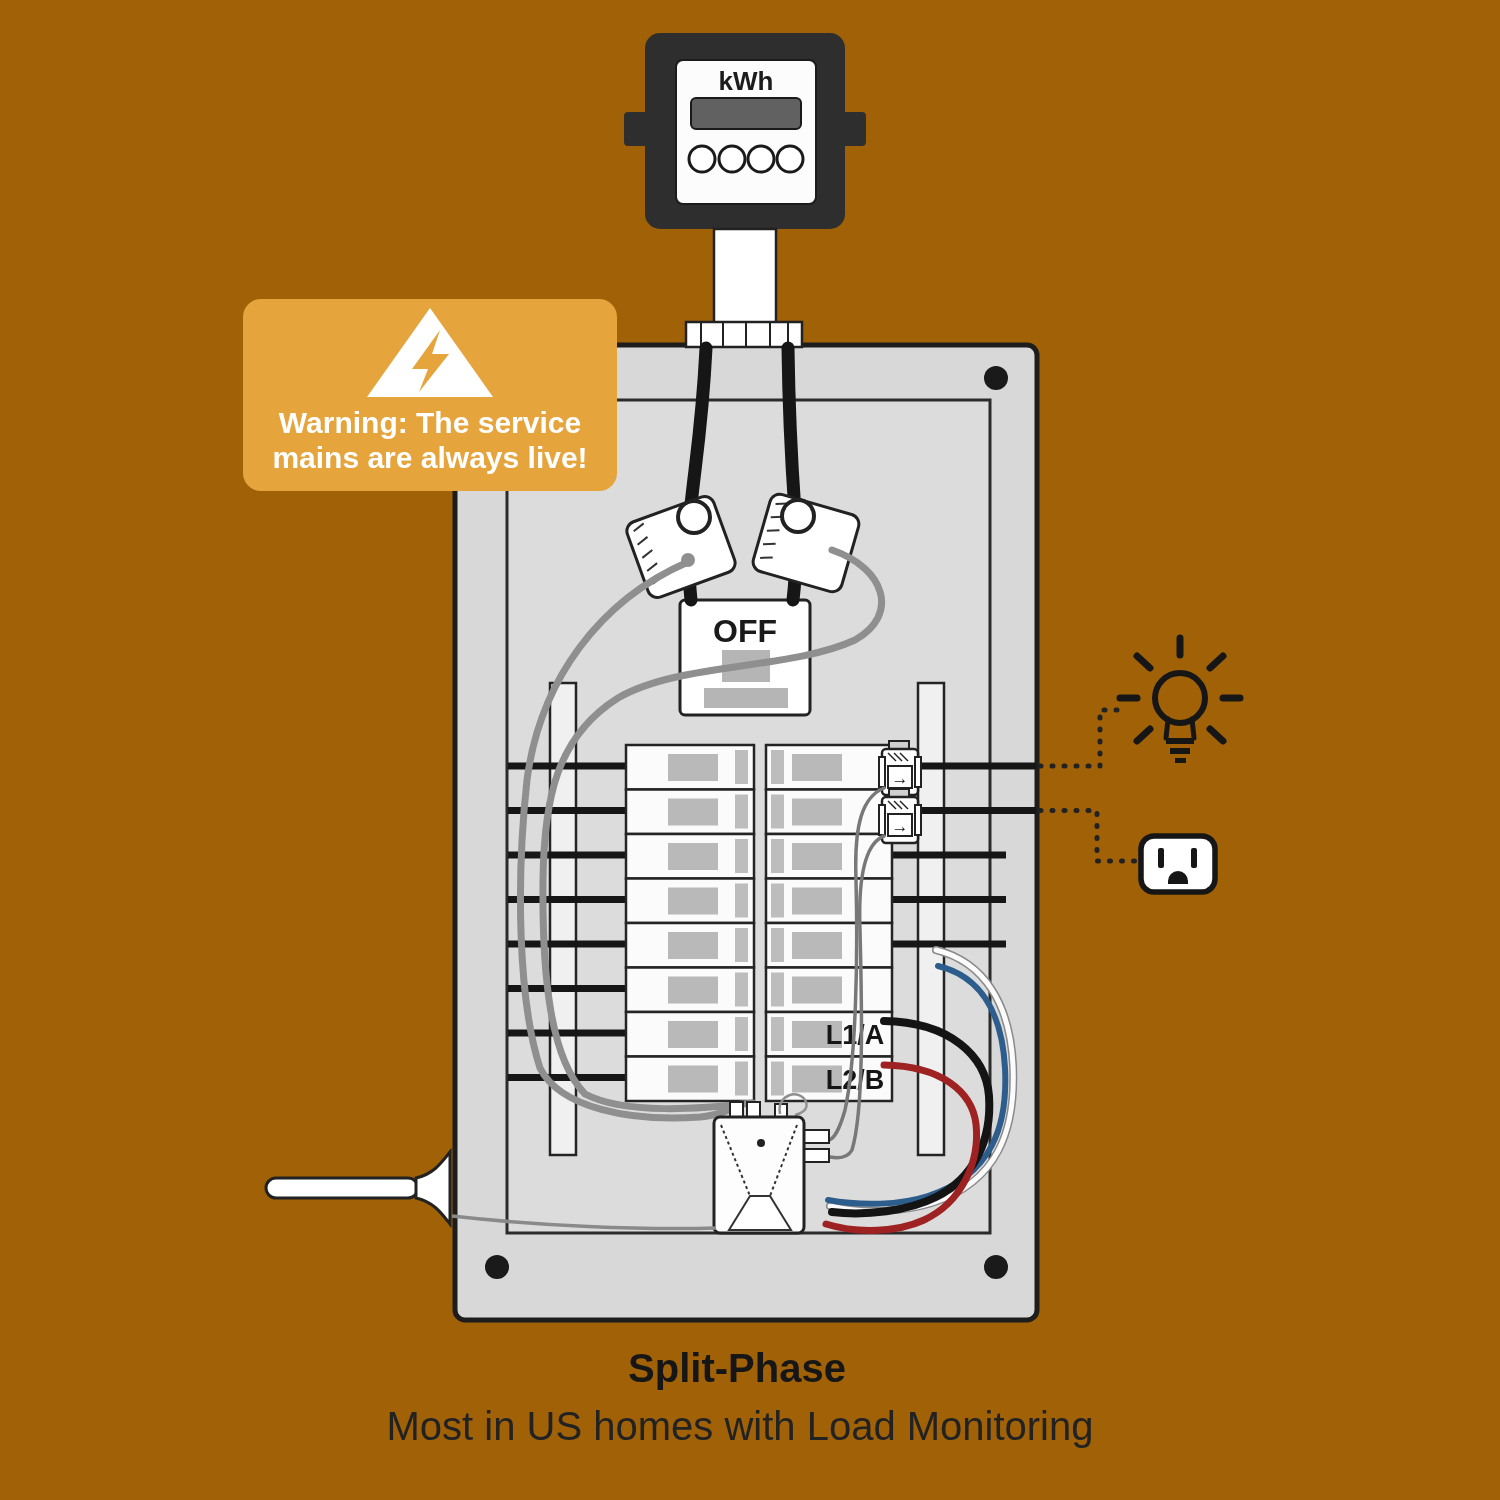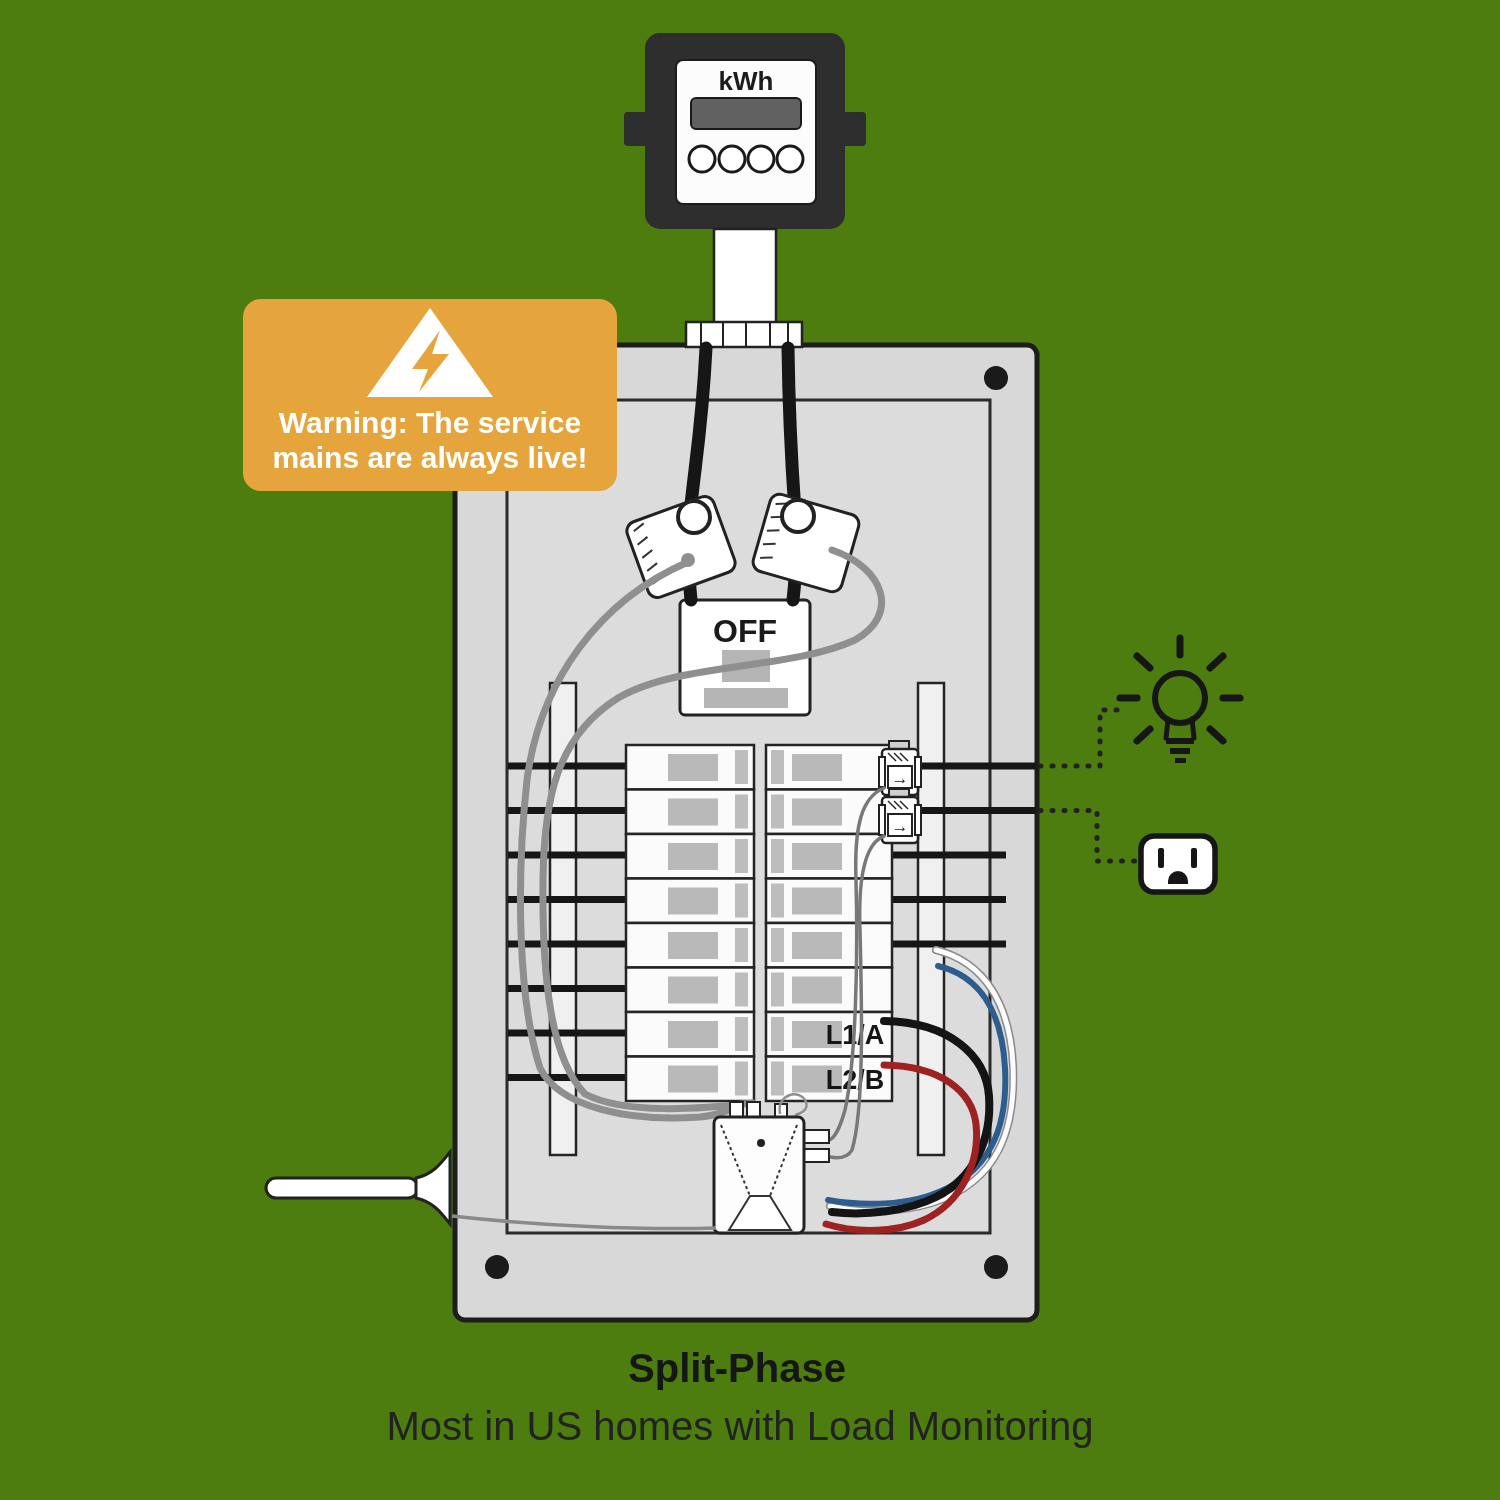--- a/index.html
+++ b/index.html
@@ -1,16 +1,16 @@
 <!DOCTYPE html>
 <html><head>
 <meta charset="utf-8">
 <style>
   html,body{margin:0;padding:0;background:#ffffff;}
-  .stage{position:relative;width:1500px;height:1500px;background:#4d7c0f;overflow:hidden;
+  .stage{position:relative;width:1500px;height:1500px;background:#a16207;overflow:hidden;
          font-family:"Liberation Sans", sans-serif;}
   svg{position:absolute;left:0;top:0;}
   text{font-family:"Liberation Sans", sans-serif;}
 </style>
 </head>
 <body>
 
 <div class="stage">
 <svg width="1500" height="1500" viewBox="0 0 1500 1500">
 

